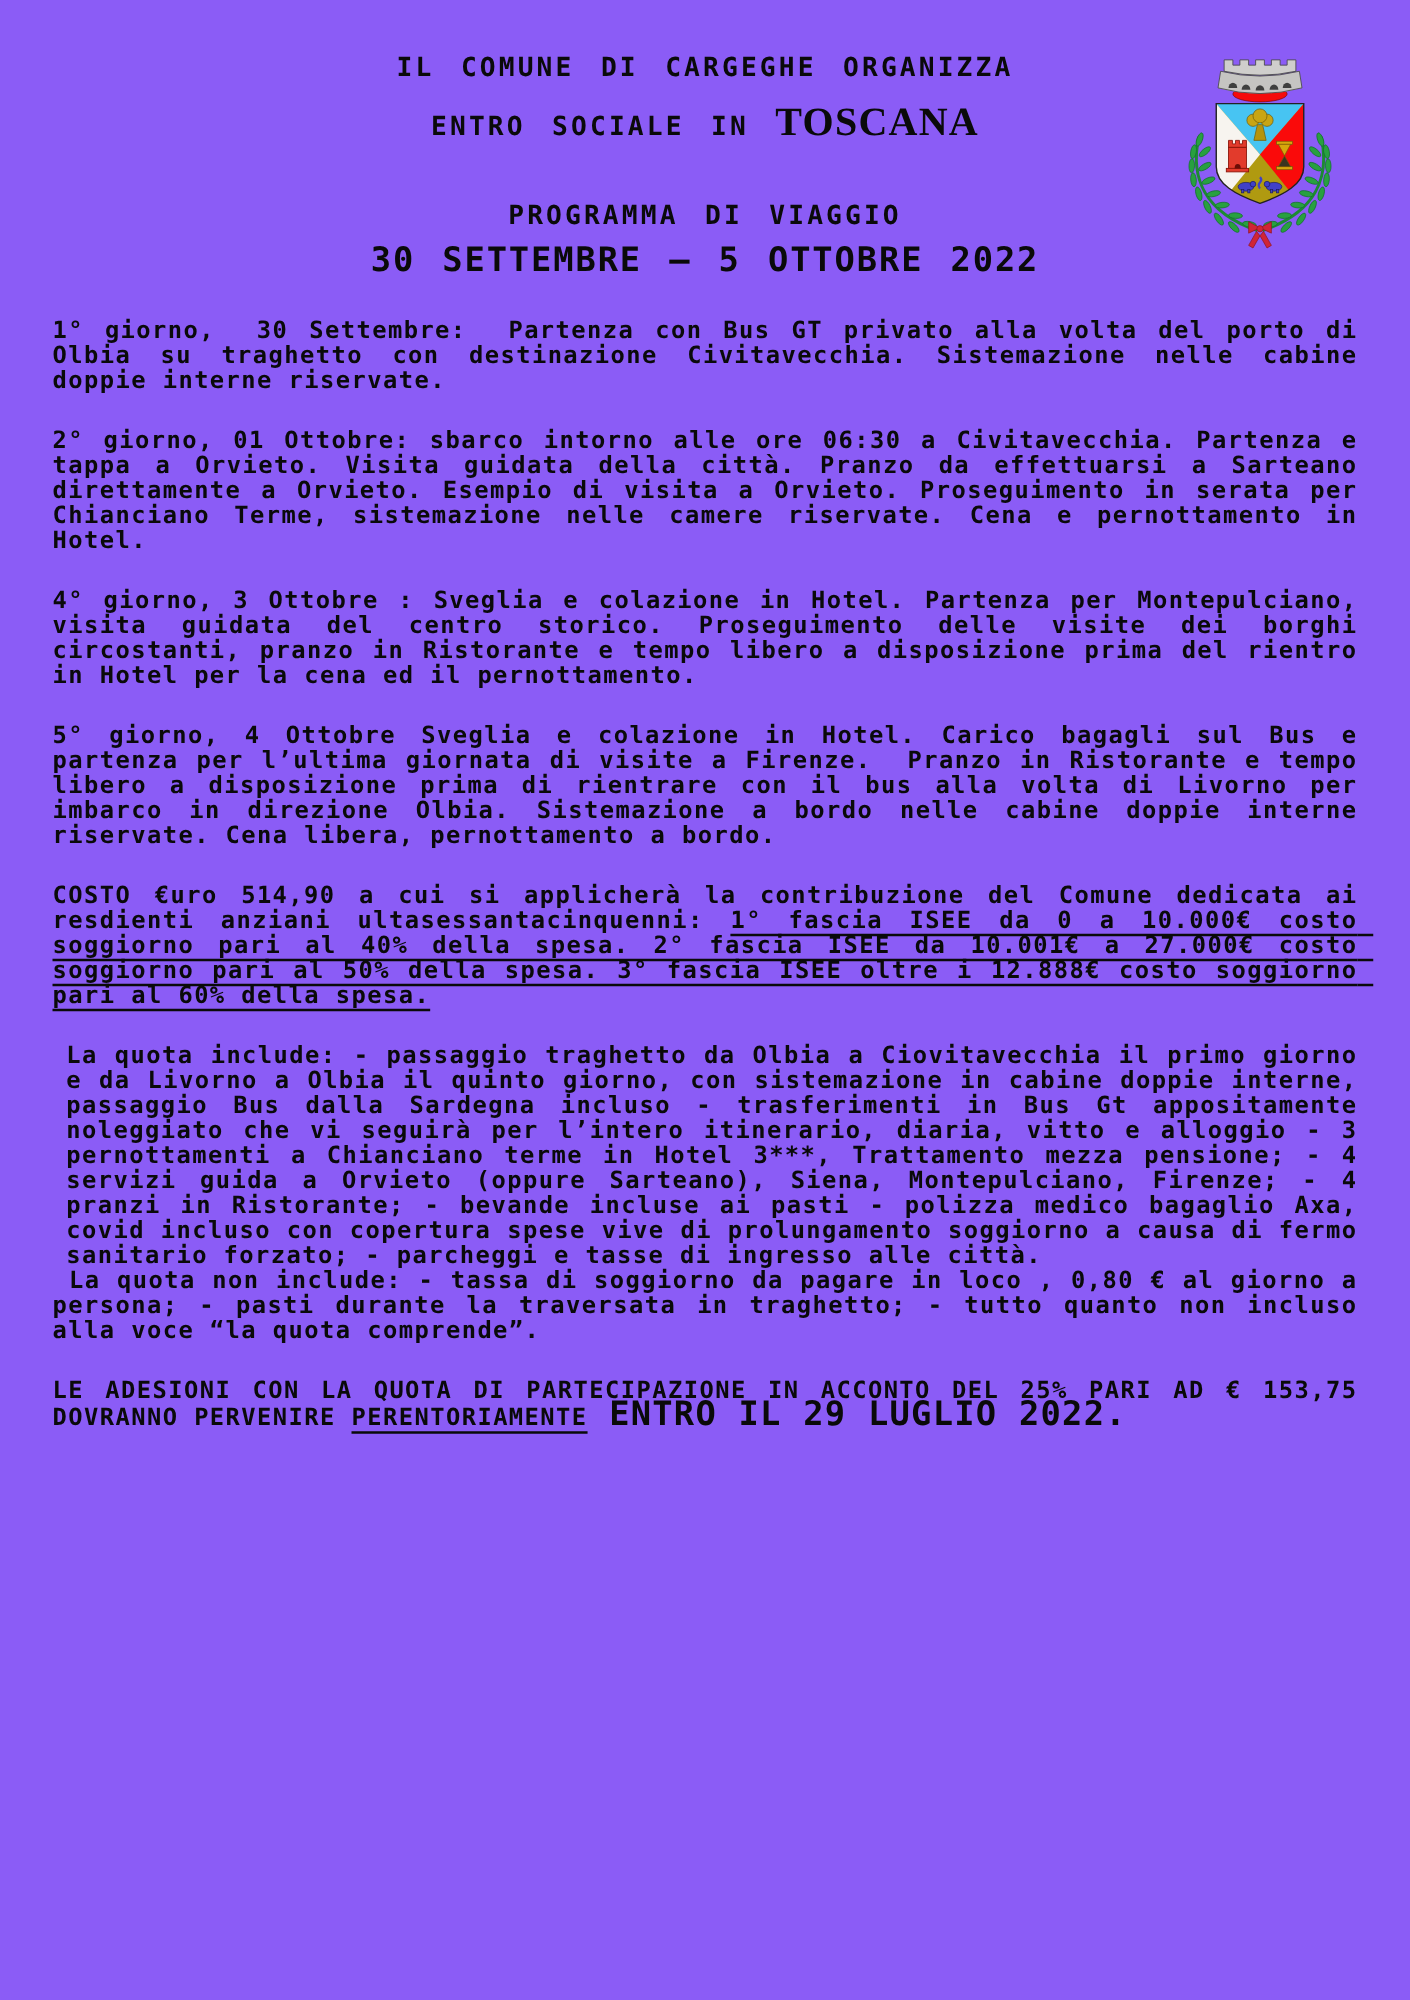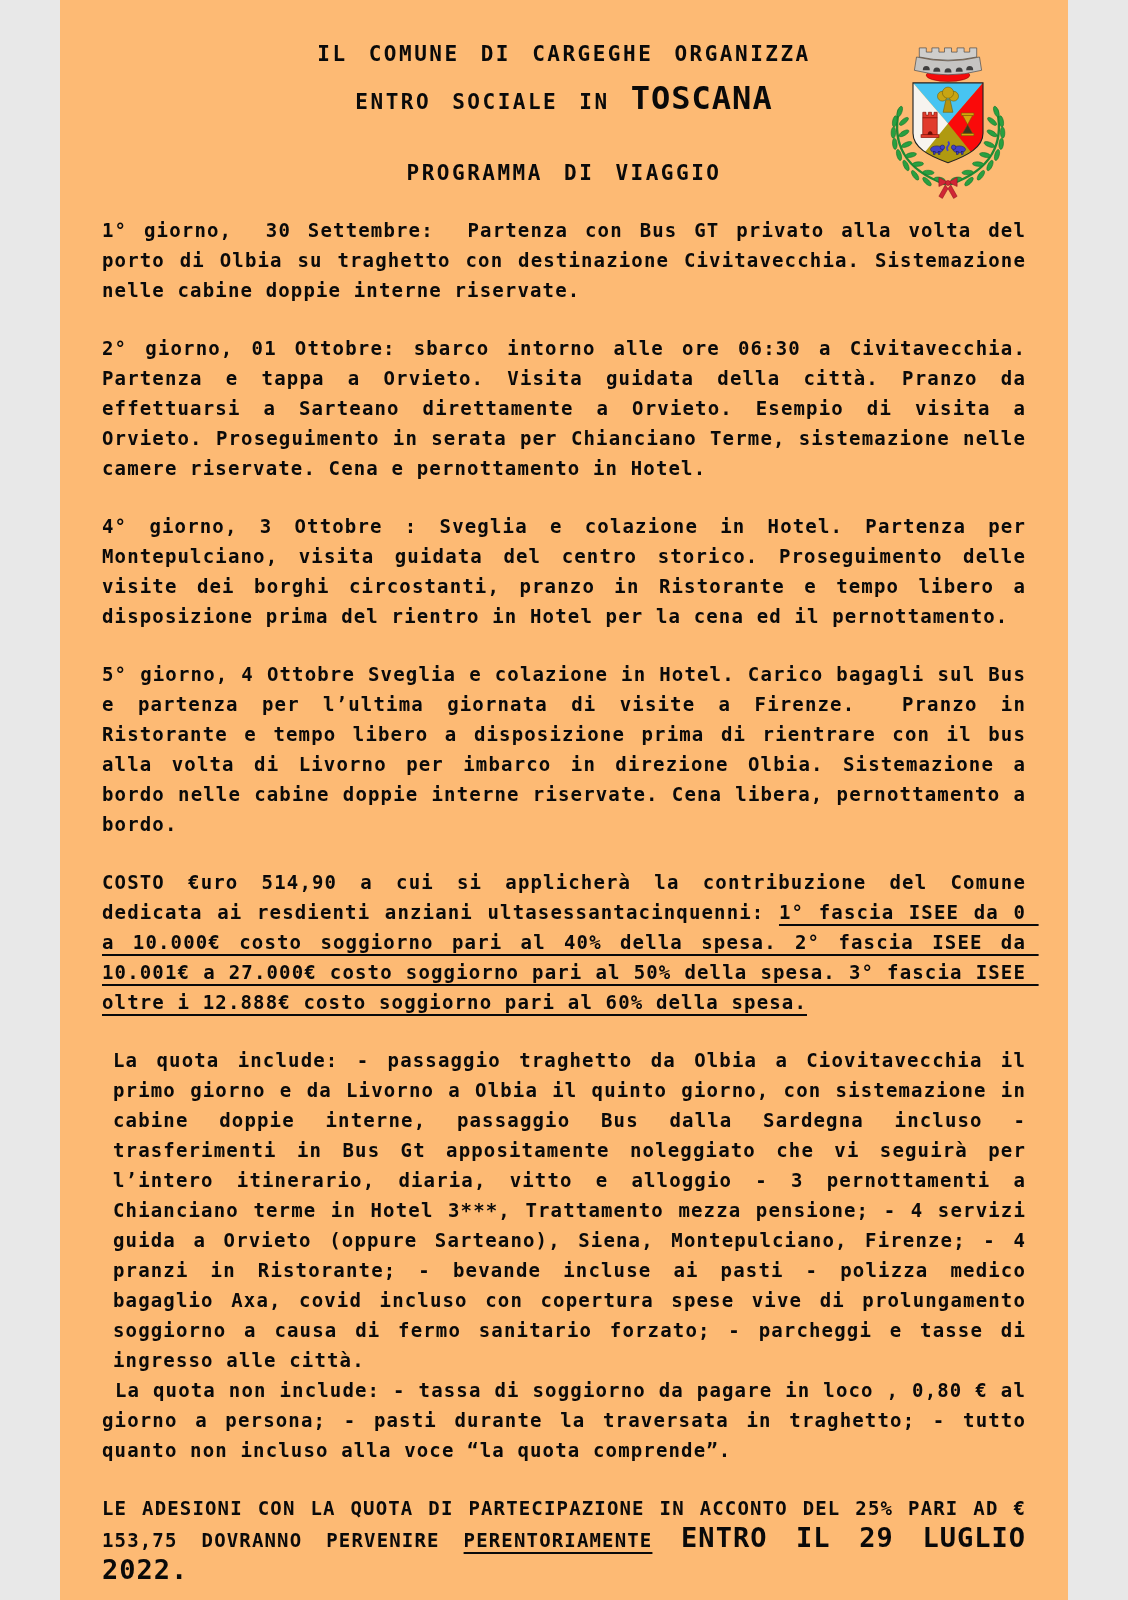--- a/index.html
+++ b/index.html
@@ -1,47 +1,47 @@
 <!DOCTYPE html>
 <html><head>
 <meta charset="utf-8">
 <style>
   html,body { margin:0; padding:0; background:#e8e8e8; }
   .page {
     position:relative;
-    width:1008px; height:1600px;
+    width:1128px; height:1600px;
     margin:0 auto;
-    background:#fdba74;
+    background:#8b5cf6;
     font-family:"DejaVu Sans Mono", monospace;
     font-weight:bold;
     color:#0a0a0a;
     overflow:hidden;
   }
   
   .titles { padding-top:42px; text-align:center; }
   .title-line1 {
     font-size:21px; letter-spacing:2.5px; word-spacing:6px;
   }
   .title-line2 { margin-top:13px; font-size:21px; letter-spacing:2.5px; word-spacing:6px; }
   .title-line2 .destination {
-    font-size:32px; letter-spacing:1px; word-spacing:0;
+    font-size:32px; letter-spacing:1px; word-spacing:0;font-family:Liberation Serif, serif;
   }
   .title-line3 { margin-top:44px; font-size:21px; letter-spacing:2.5px; word-spacing:6px; }
   .title-line4 { margin-top:9px; font-size:27px; letter-spacing:1.5px; word-spacing:4px; }
   
   .crest {
     position:absolute; top:12px; right:50px;
     width:140px; height:216px;
   }
   .crest svg { width:100%; height:100%; }
   
   .body-text { padding:0 42px; margin-top:30px; }
   .para {
     font-size:19px;
-    line-height:30px;
+    line-height:20px;
     letter-spacing:1.15px;
     text-align:justify;
     white-space:pre-wrap;
     margin:0 0 28px 0;
   }
   .para.tight { margin-bottom:0;margin-left:11px; }
   .u {
     text-decoration:underline;
     text-decoration-thickness:2px;
     text-underline-offset:5px;
@@ -54,20 +54,21 @@
 </style>
 </head>
 <body>
 
 <div class="page">
 
   <div class="titles">
     <div class="title-line1">IL COMUNE DI CARGEGHE ORGANIZZA</div>
     <div class="title-line2"><span>ENTRO SOCIALE IN </span><span class="destination">TOSCANA</span></div>
     <div class="title-line3">PROGRAMMA DI VIAGGIO</div>
+    <div class="title-line4">30 SETTEMBRE – 5 OTTOBRE 2022</div>
   </div>
 
   <div class="crest">
     <svg viewBox="0 0 200 230" preserveAspectRatio="xMidYMid meet" aria-hidden="true">
 
       <g>
         <g id="branchL">
           <path d="M30,100 C20,146 36,186 97,207" stroke="#1d8a33" stroke-width="3.5" fill="none"></path>
           <g fill="#28a040" stroke="#10702a" stroke-width="0.8">
             <ellipse cx="31" cy="103" rx="8" ry="3.2" transform="rotate(-70 31 103)"></ellipse>

